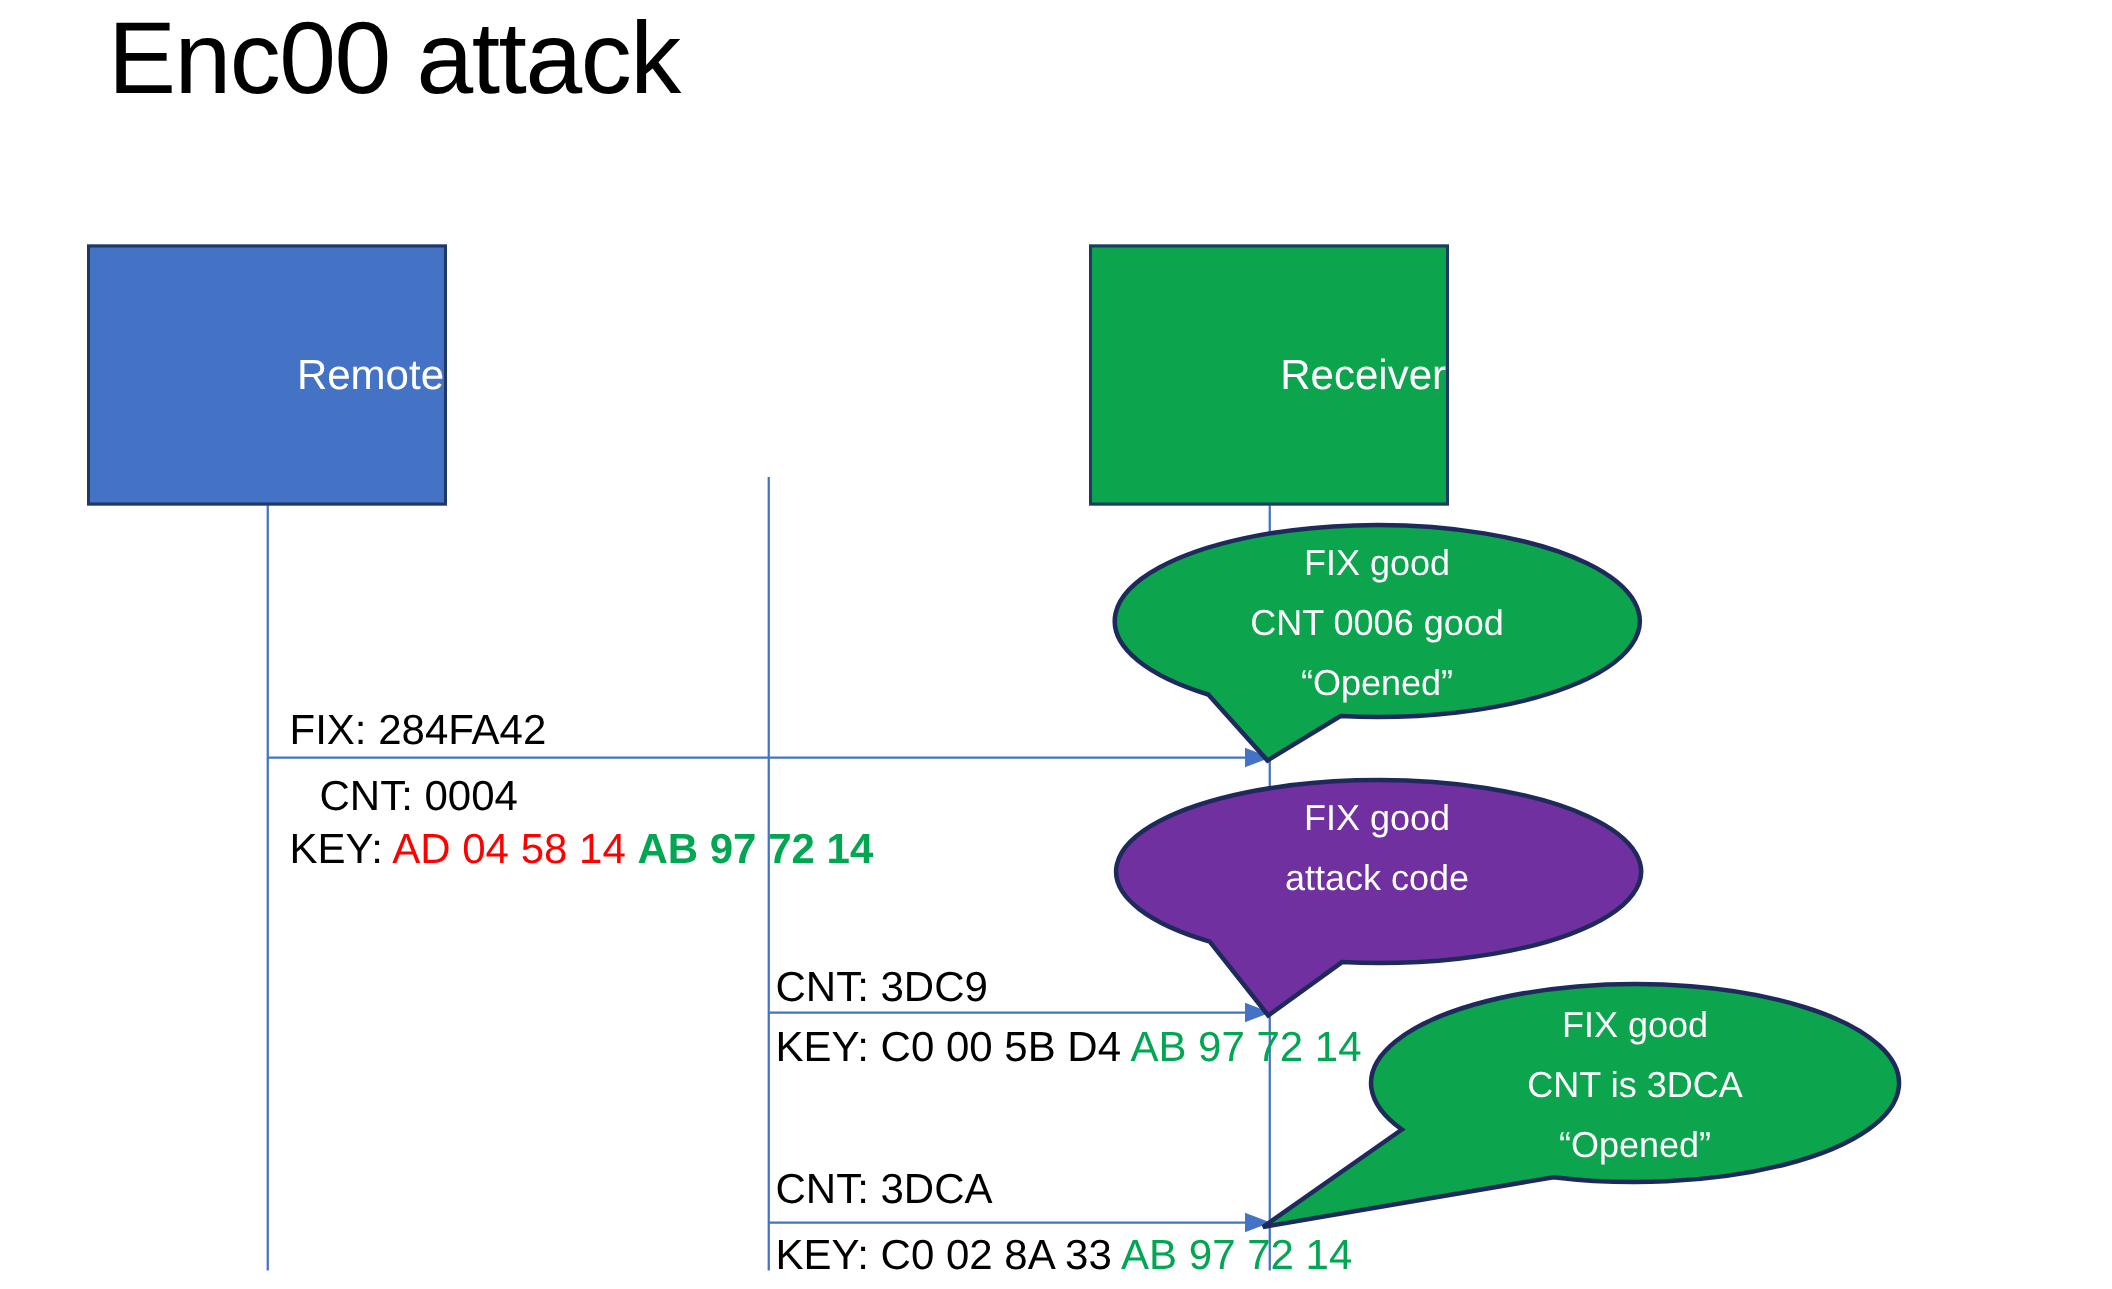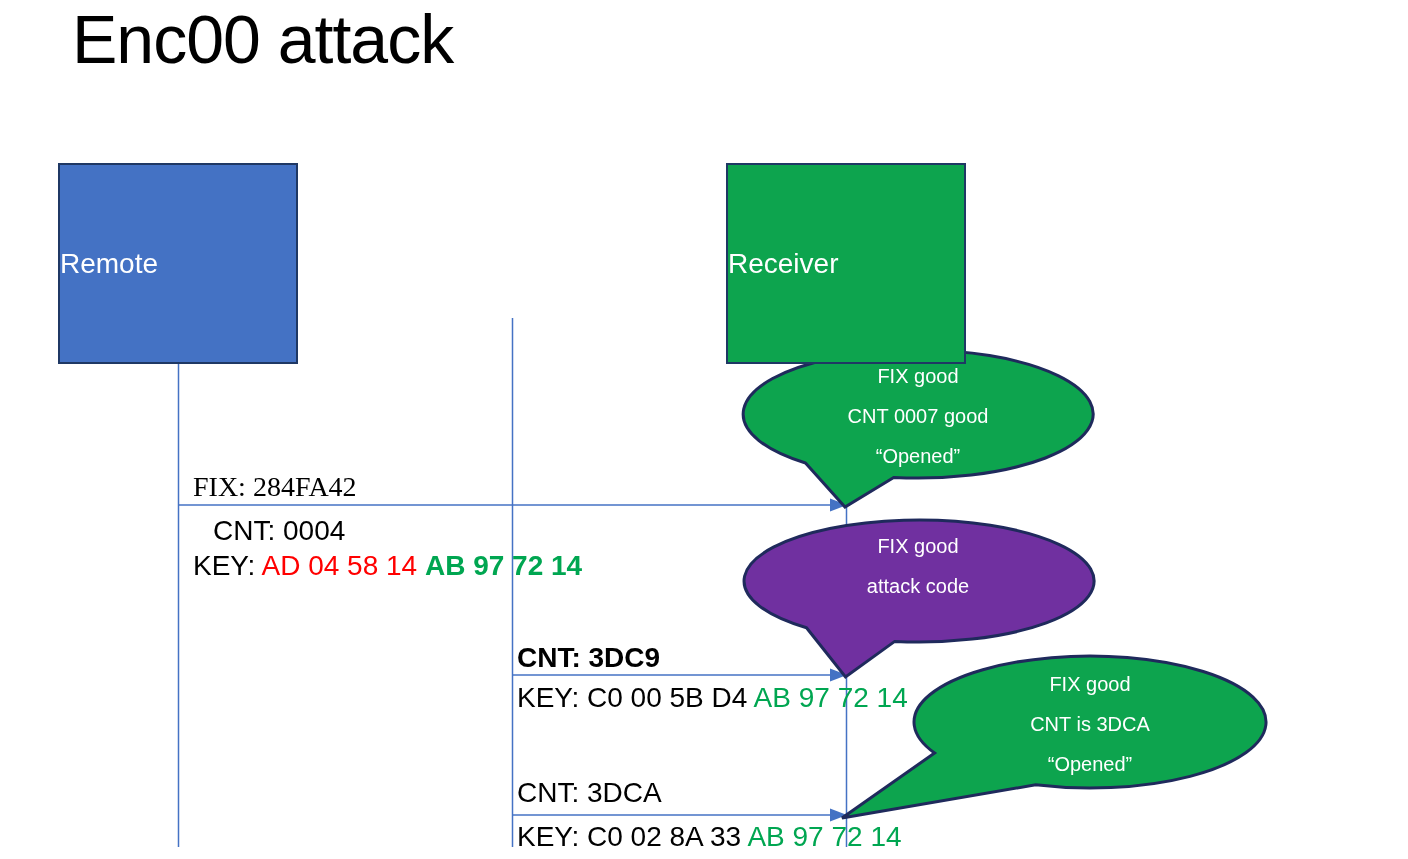--- a/index.html
+++ b/index.html
@@ -13,48 +13,48 @@
   #diagram-svg{position:absolute;left:0;top:0;z-index:0;}
   .layer{position:absolute;left:0;top:0;width:100%;height:100%;z-index:1;pointer-events:none;}
 
   #slide-title{
     position:absolute;left:72px;top:0px;margin:0;
     font-size:68px;font-weight:400;color:#000;line-height:78px;
     letter-spacing:-1px;
   }
 
   .actor{
-    position:absolute;top:163px;width:240px;height:201px;
+    position:absolute;top:163px;width:240px;height:174px;
     border:2.5px solid #1F3864;box-sizing:border-box;
-    display:flex;align-items:center;justify-content:flex-start;
+    display:flex;align-items:center;justify-content:flex-end;
     color:#fff;font-size:28px;
   }
   #actor-remote{left:58px;background:#4472C4;}
   #actor-flipper{left:392px;background:#ED7D31;}
   #actor-receiver{left:726px;background:#0DA44E;}
 
   .msg-line{
     position:absolute;font-size:28px;line-height:32px;
     color:#000;white-space:nowrap;
   }
   .seg-red{color:#FF0000;}
   .seg-green{color:#00A651;}
   .seg-green-bold{color:#00A651;font-weight:bold;}
 
-  #m1-l1{left:193px;top:471px;font-family:Liberation Serif, serif;}
+  #m1-l1{left:193px;top:471px;}
   #m1-l2{left:193px;top:515px;margin-left:20px;}
   #m1-l3{left:193px;top:550px;}
-  #m2-l1{left:517px;top:642px;font-weight:bold;}
+  #m2-l1{left:517px;top:642px;}
   #m2-l2{left:517px;top:682px;}
   #m3-l1{left:517px;top:777px;}
   #m3-l2{left:517px;top:821px;}
 
   .bubble-text{
     position:absolute;width:340px;text-align:center;
-    color:#fff;font-size:20px;line-height:40px;white-space:nowrap;
+    color:#fff;font-size:24px;line-height:40px;white-space:nowrap;
   }
   #bubble1-text{left:748px;top:356px;}
   #bubble2-text{left:748px;top:526px;}
   #bubble3-text{left:920px;top:664px;}
 </style>
 </head>
 <body>
 
 <div id="slide">
 
@@ -109,21 +109,21 @@
 
     <div class="msg-line" id="m3-l1">
       <span>CNT: 3DCA</span>
     </div>
     <div class="msg-line" id="m3-l2">
       <span>KEY: C0 02 8A 33 </span><span class="seg-green">AB 97 72 14</span>
     </div>
 
     <div class="bubble-text" id="bubble1-text">
       <div>FIX good</div>
-      <div>CNT 0007 good</div>
+      <div>CNT 0006 good</div>
       <div>“Opened”</div>
     </div>
     <div class="bubble-text" id="bubble2-text">
       <div>FIX good</div>
       <div>attack code</div>
     </div>
     <div class="bubble-text" id="bubble3-text">
       <div>FIX good</div>
       <div>CNT is 3DCA</div>
       <div>“Opened”</div>

